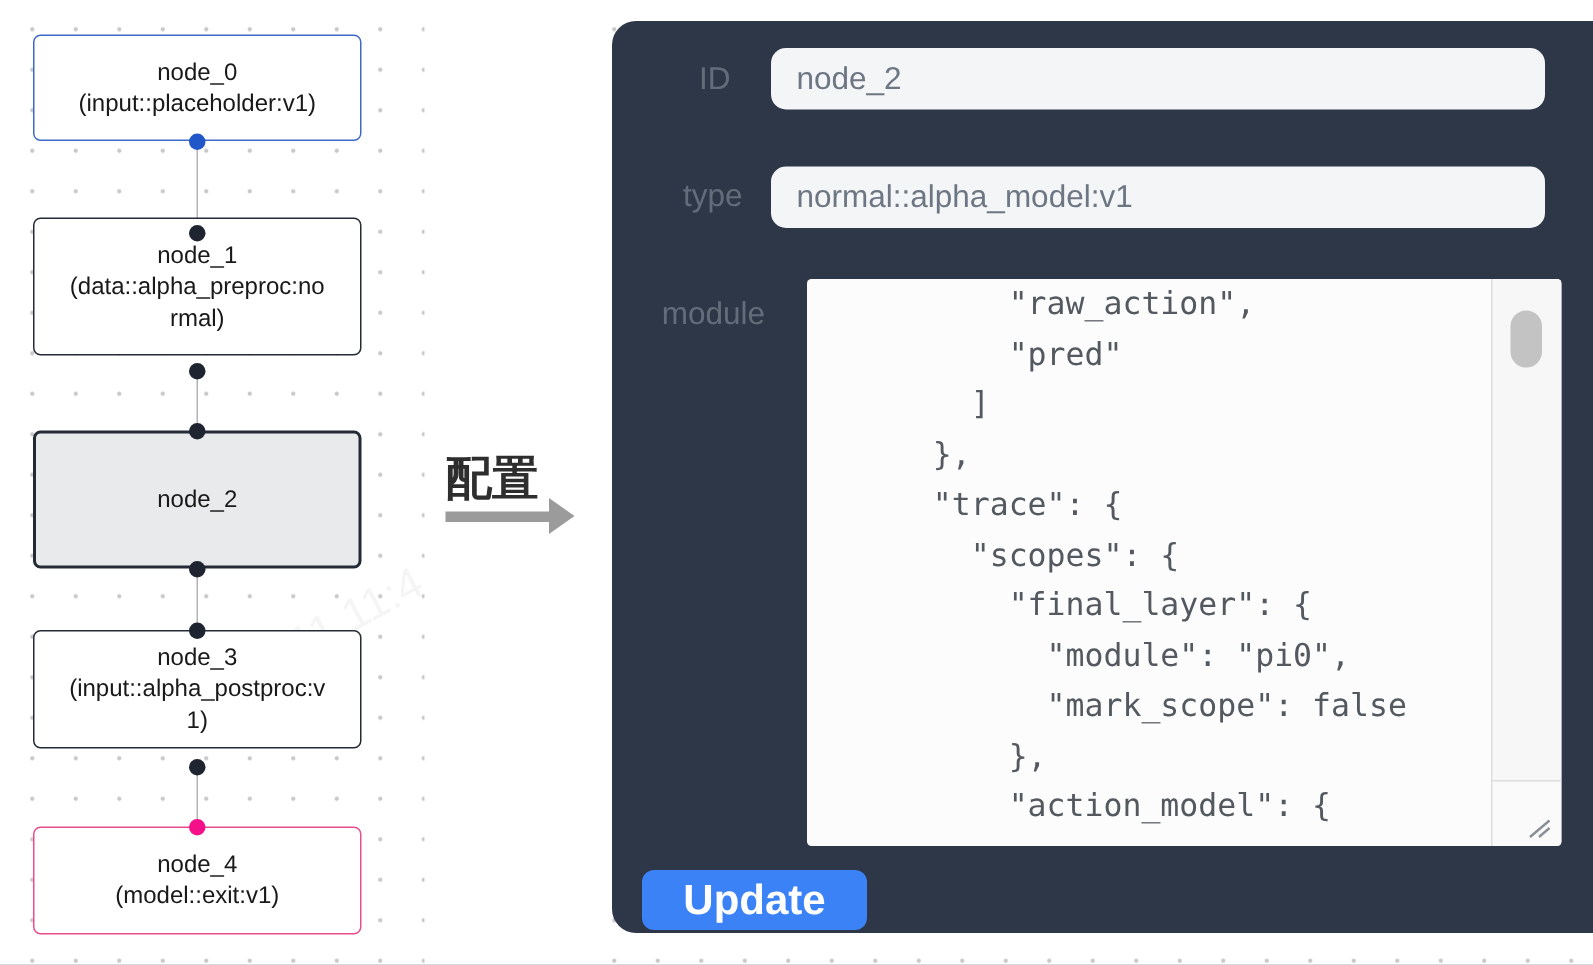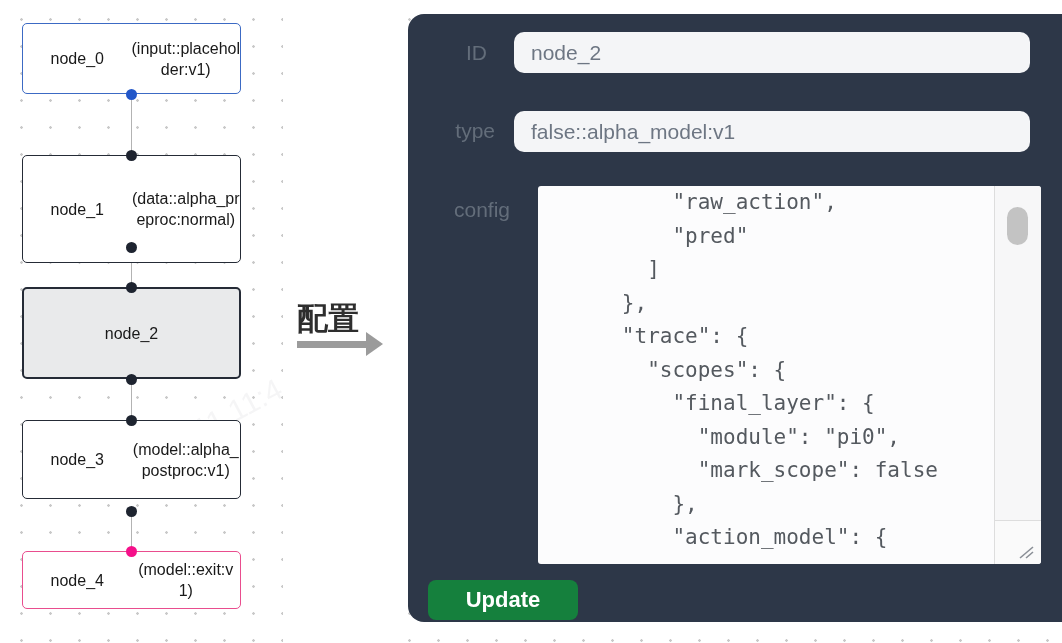--- a/index.html
+++ b/index.html
@@ -14,21 +14,21 @@
   .dots-left { left:0; width:283px; }
   .dots-right { left:388px; right:0; }
 
   
   .wm { position:absolute; color:rgba(60,60,70,0.05); font-size:30px; white-space:nowrap;
         transform:rotate(-28deg); pointer-events:none; }
 
   
   .node { position:absolute; left:22px; width:219px; background:#fff;
           border:1.5px solid #252b36; border-radius:5px;
-          display:flex; align-items:center; justify-content:center;
+          display:flex; flex-direction:column; align-items:center; justify-content:center;
           text-align:center; color:#191919; font-size:16px; line-height:21px; z-index:3; }
   .node .txt { width:175px; word-break:break-all; }
   .node-input  { border-color:#3c6ac4; }
   .node-output { border-color:#e94d8e; }
   .node-selected { background:#e9eaeb; border-width:2px; }
 
   .edge { position:absolute; left:130.5px; width:1.5px; background:#b3b3b3; z-index:1; }
 
   .port { position:absolute; width:11px; height:11px; border-radius:50%;
           background:#1e2430; left:126px; z-index:4; }
@@ -58,22 +58,22 @@
             font-size:21px; line-height:33.5px; color:#54595f; white-space:pre; }
   .gutter { position:absolute; right:0; top:0; width:47px; height:334px;
             background:#f7f7f8; border-left:1px solid #dddddd; }
   .thumb  { position:absolute; right:13px; top:21px; width:21px; height:38px;
             border-radius:10.5px; background:#c3c3c3; }
   .resize-cell { position:absolute; right:0; top:334px; width:47px; height:44px;
             background:#fafafa; border-left:1px solid #dddddd; border-top:1px solid #dddddd; }
   .resize-cell svg { position:absolute; right:6px; bottom:5px; }
 
   .update-btn { position:absolute; left:20px; top:566px; width:150px; height:40px;
-            border:none; border-radius:8px; background:#15803d; color:#ffffff;
-            font-size:22px; font-weight:bold; text-align:center; line-height:40px;
+            border:none; border-radius:8px; background:#3b82f6; color:#ffffff;
+            font-size:28px; font-weight:bold; text-align:center; line-height:40px;
             font-family:inherit; cursor:pointer; }
 </style>
 </head>
 <body>
 
 <div class="stage">
 
   <div class="dots dots-left"></div>
   <div class="dots dots-right"></div>
 
@@ -83,32 +83,32 @@
 
   <div class="edge" style="top:94px;height:61px;"></div>
   <div class="edge" style="top:247px;height:40px;"></div>
   <div class="edge" style="top:379px;height:41px;"></div>
   <div class="edge" style="top:511px;height:40px;"></div>
 
   <div class="node node-input" style="top:23px;height:71px;">
     <div class="txt">node_0</div>
     <div class="txt">(input::placeholder:v1)</div>
   </div>
-  <div class="node" style="top:155px;height:108px;">
+  <div class="node" style="top:145px;height:92px;">
     <div class="txt">node_1</div>
     <div class="txt">(data::alpha_preproc:normal)</div>
   </div>
   <div class="node node-selected" style="top:287px;height:92px;">
     <div class="txt">node_2</div>
   </div>
   <div class="node" style="top:420px;height:79px;">
     <div class="txt">node_3</div>
-    <div class="txt">(model::alpha_postproc:v1)</div>
+    <div class="txt">(input::alpha_postproc:v1)</div>
   </div>
-  <div class="node node-output" style="top:551px;height:58px;">
+  <div class="node node-output" style="top:551px;height:72px;">
     <div class="txt">node_4</div>
     <div class="txt">(model::exit:v1)</div>
   </div>
 
   <div class="port port-blue" style="top:88.5px;"></div>
   <div class="port" style="top:149.5px;"></div>
   <div class="port" style="top:241.5px;"></div>
   <div class="port" style="top:281.5px;"></div>
   <div class="port" style="top:373.5px;"></div>
   <div class="port" style="top:414.5px;"></div>
@@ -118,23 +118,23 @@
   <div class="transition-label">配置</div>
   <div class="arrow-shaft"></div>
   <div class="arrow-head"></div>
 
   <div class="panel">
 
     <div class="flabel" style="top:27px;width:79px;">ID</div>
     <div class="finput" style="top:18px;">node_2</div>
 
     <div class="flabel" style="top:105px;width:87px;">type</div>
-    <div class="finput" style="top:97px;">false::alpha_model:v1</div>
+    <div class="finput" style="top:97px;">normal::alpha_model:v1</div>
 
-    <div class="flabel" style="top:184px;width:102px;">config</div>
+    <div class="flabel" style="top:184px;width:102px;">module</div>
 
     <div class="config-box">
       <pre class="config-text">          "raw_action",
           "pred"
         ]
       },
       "trace": {
         "scopes": {
           "final_layer": {
             "module": "pi0",

